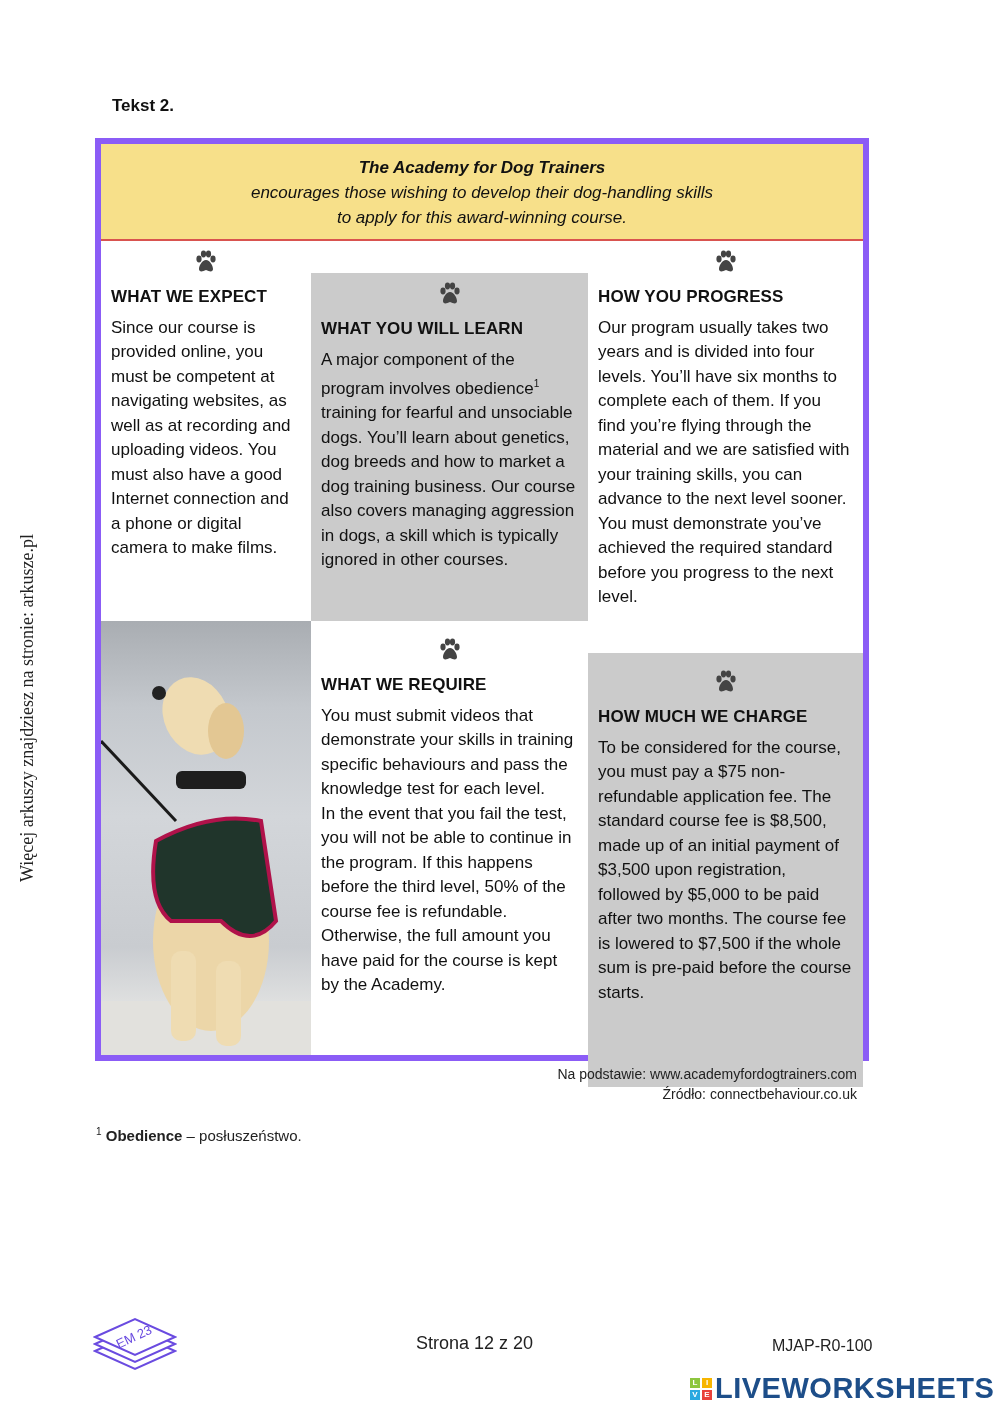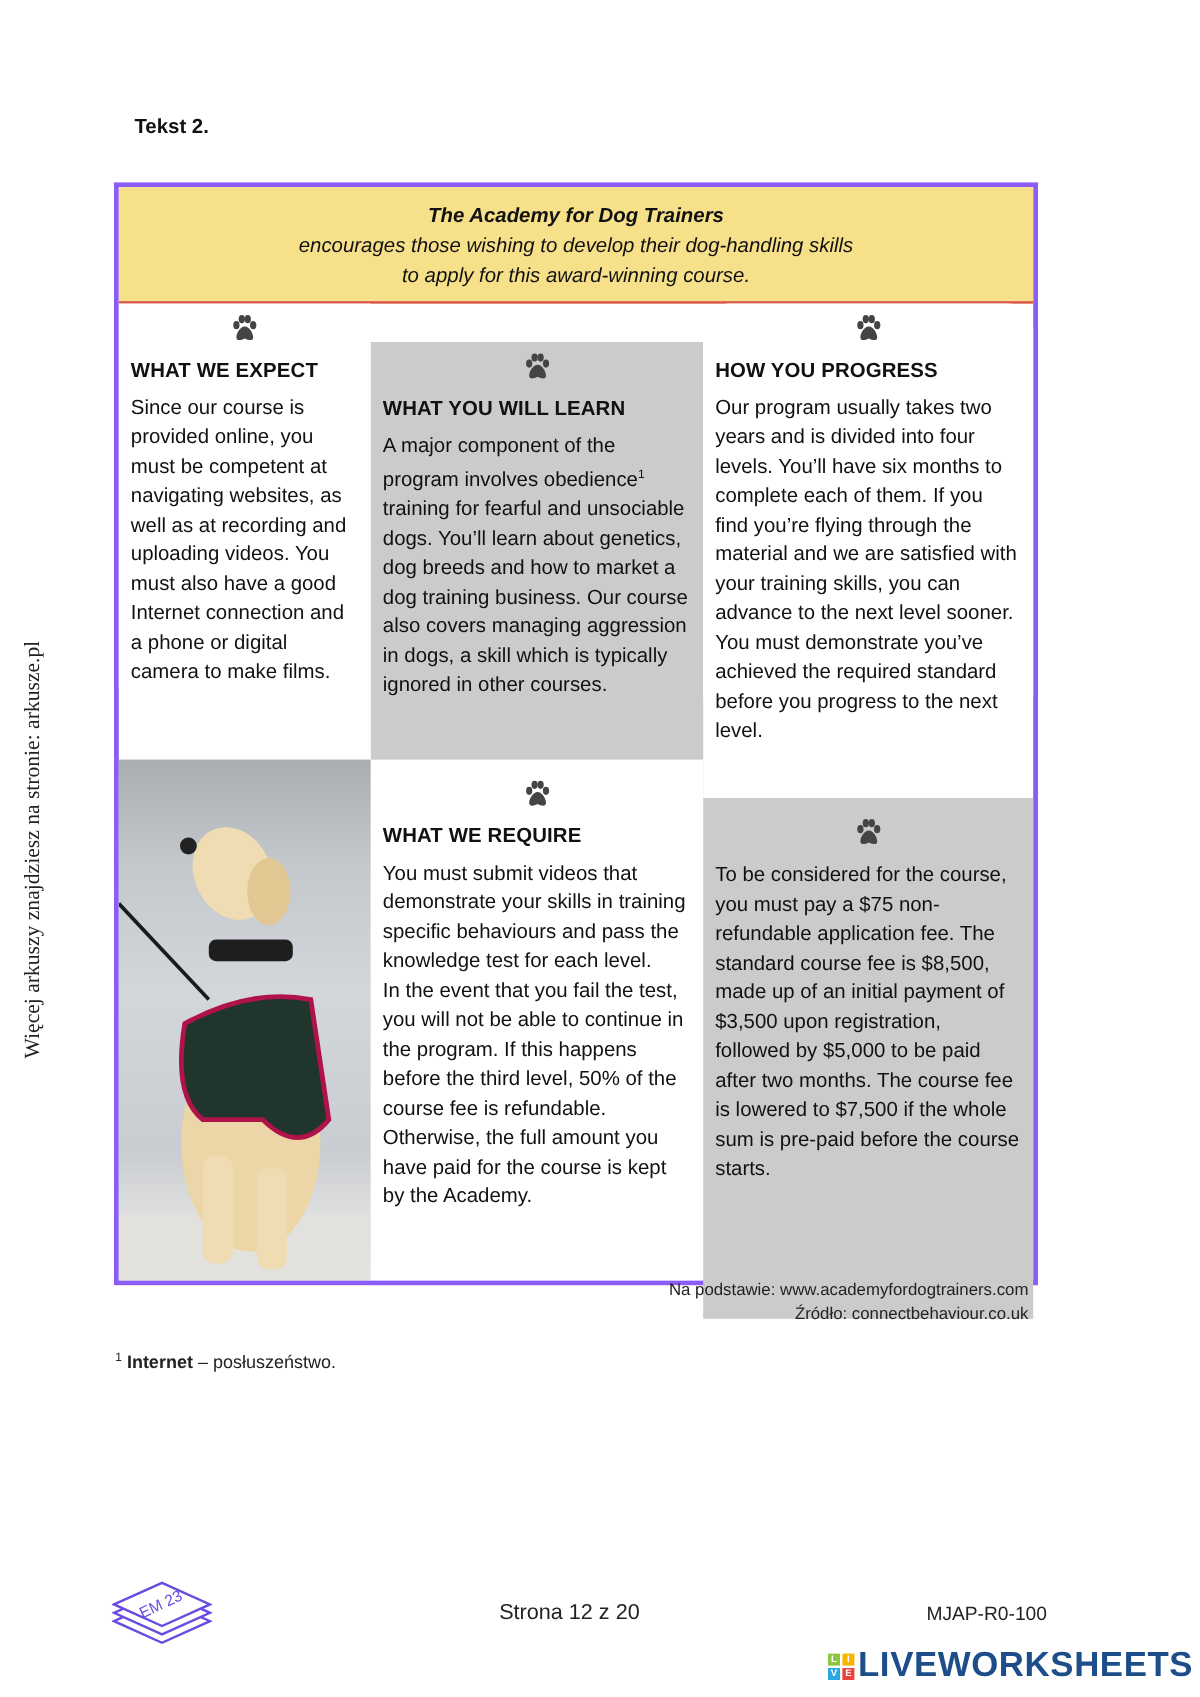--- a/index.html
+++ b/index.html
@@ -1,22 +1,22 @@
 <!DOCTYPE html>
 <html><head>
 <meta charset="utf-8">
 <style>
   html, body { margin: 0; padding: 0; background: #ffffff; }
   body { width: 1000px; height: 1414px; position: relative; overflow: hidden;
          font-family: "Liberation Sans", sans-serif; color: #111; }
   .label-top { position: absolute; left: 96px; top: 96px; font-size: 17px; font-weight: bold; margin-left: 16px; }
   .side-note { position: absolute; left: 27px; top: 708px; transform: translate(-50%, -50%) rotate(-90deg);
                white-space: nowrap; font-family: "Liberation Serif", serif; font-size: 18px; color: #222; }
-  .box { position: absolute; left: 95px; top: 152px; width: 762px; height: 911px;
-         border: 4px solid #8b5cf6; box-sizing: content-box; }
+  .box { position: absolute; left: 95px; top: 138px; width: 762px; height: 911px;
+         border: 6px solid #8b5cf6; box-sizing: content-box; }
   .header { position: absolute; left: 0; top: 0; width: 762px; height: 95px; background: #f7e08a;
             border-bottom: 2px solid #d9534f; text-align: center; font-style: italic; font-size: 17px; line-height: 25px; }
   .header .title { font-weight: bold; margin-top: 11px; }
   .cell { position: absolute; box-sizing: border-box; padding: 0 10px; font-size: 17px; line-height: 24.5px; }
   .cell.grey { background: #cbcbcb; margin-top: 32px; }
   .cell.white { background: #ffffff; }
   .paw { display: block; margin: 8px auto 10px; width: 26px; height: 26px; }
   .cell h3 { margin: 0 0 6px; font-size: 17px; font-weight: bold; letter-spacing: 0.1px; }
   .cell p { margin: 0; }
   sup { font-size: 10px; }
@@ -125,32 +125,33 @@
   <div class="cell grey" style="left:487px;top:477px;width:275px;height:434px;">
     <svg class="paw" viewBox="0 0 26 26" style="margin-top:16px;">
         <g fill="#444">
           <ellipse cx="6" cy="10" rx="2.6" ry="3.4"></ellipse>
           <ellipse cx="10.5" cy="5" rx="2.6" ry="3.4"></ellipse>
           <ellipse cx="15.5" cy="5" rx="2.6" ry="3.4"></ellipse>
           <ellipse cx="20" cy="10" rx="2.6" ry="3.4"></ellipse>
           <path d="M13 11c-4 0-7 6-7 9 0 3 3 3 7 1 4 2 7 2 7-1 0-3-3-9-7-9z"></path>
         </g>
       </svg>
+    <h3>HOW MUCH WE CHARGE</h3>
     <p>To be considered for the course, you must pay a $75 non-refundable application fee. The standard course fee is $8,500, made up of an initial payment of $3,500 upon registration, followed by $5,000 to be paid after two months. The course fee is lowered to $7,500 if the whole sum is pre-paid before the course starts.</p>
   </div>
 </div>
 
 <div class="source">
   <div>Na podstawie: www.academyfordogtrainers.com</div>
   <div>Źródło: connectbehaviour.co.uk</div>
 </div>
 
 <div class="footnote">
   <sup>1</sup>
-  <b>Internet</b><span> – posłuszeństwo.</span>
+  <b>Obedience</b><span> – posłuszeństwo.</span>
 </div>
 
 <svg class="em-logo" viewBox="0 0 84 60">
   <g fill="none" stroke="#6a4be0" stroke-width="2">
     <path d="M2 40 L42 22 L82 40 L42 58 Z"></path>
     <path d="M2 33 L42 15 L82 33 L42 51 Z" fill="#fff"></path>
     <path d="M2 26 L42 8 L82 26 L42 44 Z" fill="#fff"></path>
   </g>
   <text x="42" y="30" font-size="13" fill="#6a4be0" text-anchor="middle" font-family="Liberation Sans, sans-serif" transform="rotate(-25 42 28)">EM 23</text>
 </svg>

